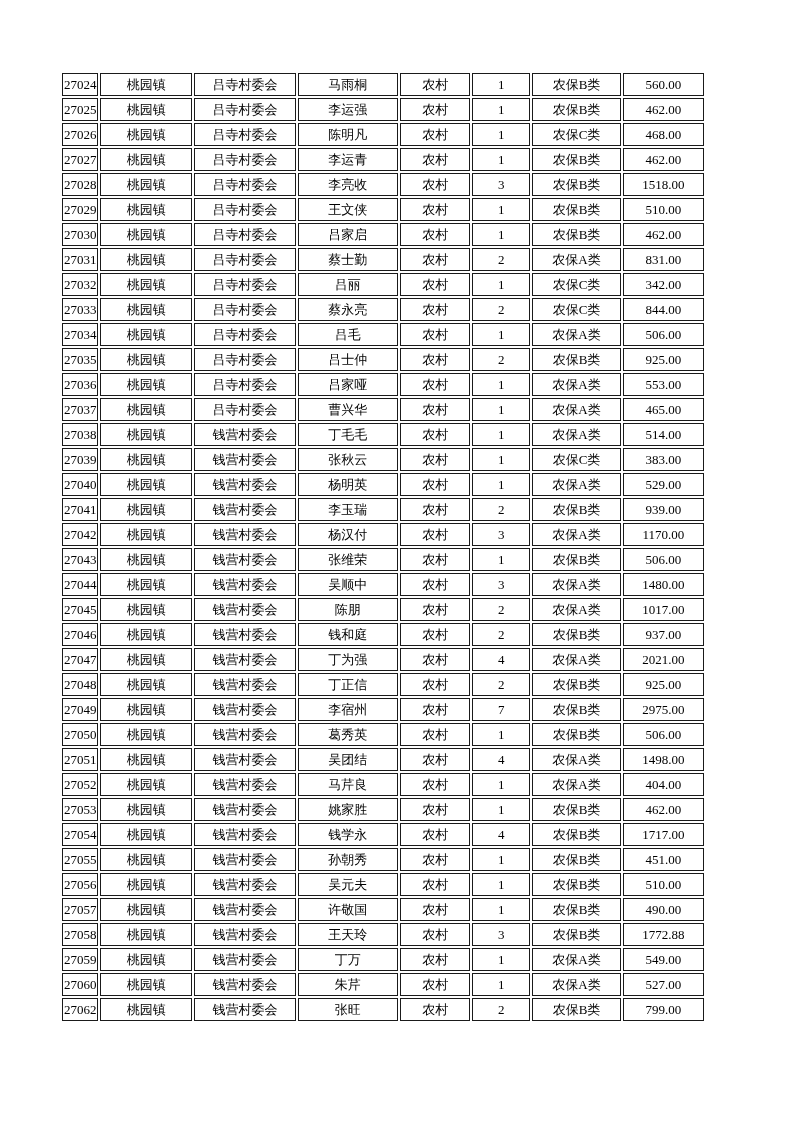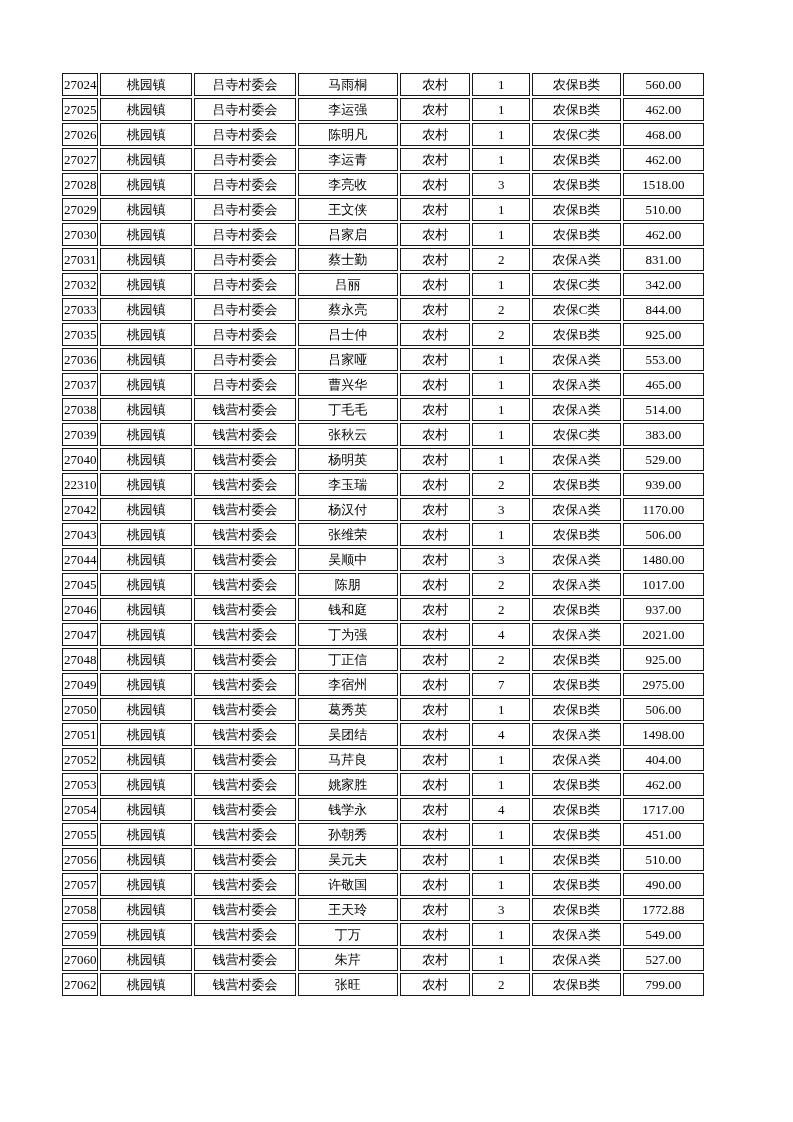--- a/index.html
+++ b/index.html
@@ -157,20 +157,30 @@
           <td class="c-id">27033</td>
           <td class="c-town">桃园镇</td>
           <td class="c-village">吕寺村委会</td>
           <td class="c-name">蔡永亮</td>
           <td class="c-area-type">农村</td>
           <td class="c-person-count">2</td>
           <td class="c-category">农保C类</td>
           <td class="c-amount">844.00</td>
         </tr>
         <tr>
+          <td class="c-id">27034</td>
+          <td class="c-town">桃园镇</td>
+          <td class="c-village">吕寺村委会</td>
+          <td class="c-name">吕毛</td>
+          <td class="c-area-type">农村</td>
+          <td class="c-person-count">1</td>
+          <td class="c-category">农保A类</td>
+          <td class="c-amount">506.00</td>
+        </tr>
+        <tr>
           <td class="c-id">27035</td>
           <td class="c-town">桃园镇</td>
           <td class="c-village">吕寺村委会</td>
           <td class="c-name">吕士仲</td>
           <td class="c-area-type">农村</td>
           <td class="c-person-count">2</td>
           <td class="c-category">农保B类</td>
           <td class="c-amount">925.00</td>
         </tr>
         <tr>
@@ -217,21 +227,21 @@
           <td class="c-id">27040</td>
           <td class="c-town">桃园镇</td>
           <td class="c-village">钱营村委会</td>
           <td class="c-name">杨明英</td>
           <td class="c-area-type">农村</td>
           <td class="c-person-count">1</td>
           <td class="c-category">农保A类</td>
           <td class="c-amount">529.00</td>
         </tr>
         <tr>
-          <td class="c-id">22310</td>
+          <td class="c-id">27041</td>
           <td class="c-town">桃园镇</td>
           <td class="c-village">钱营村委会</td>
           <td class="c-name">李玉瑞</td>
           <td class="c-area-type">农村</td>
           <td class="c-person-count">2</td>
           <td class="c-category">农保B类</td>
           <td class="c-amount">939.00</td>
         </tr>
         <tr>
           <td class="c-id">27042</td>

